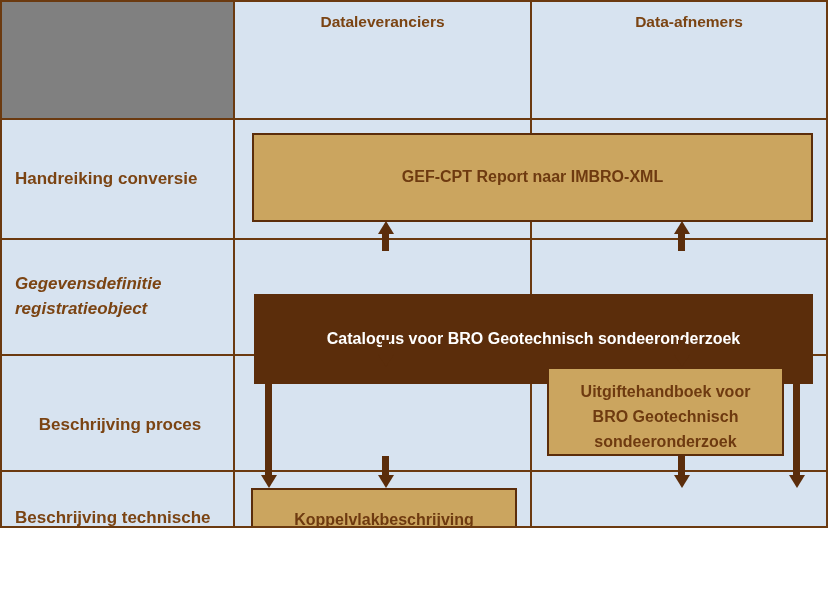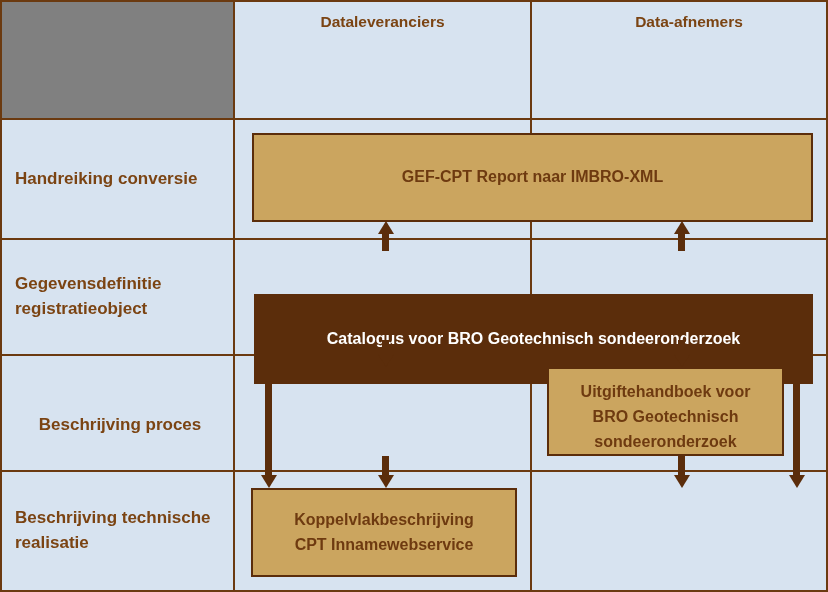--- a/index.html
+++ b/index.html
@@ -10,21 +10,21 @@
     --dark-fill:#5B2D0B;
     --arrow:#5B2D0B;
     --box-border:#5B2D0B;
     --label-text:#7B4413;
     --box-text:#6E3A10;
     --dark-box-text:#FFFFFF;
   }
   html,body{margin:0;padding:0;background:#fff;}
   #diagram{
     position:relative;
-    width:828px;height:592px;
+    width:828px;height:528px;
     box-sizing:border-box;
     background:var(--background);
     border:2px solid var(--grid-line);
     font-family:"Liberation Sans", sans-serif;
     font-weight:bold;
     overflow:hidden;
   }
   .abs{position:absolute;}
   .gridline{background:var(--grid-line);}
   .corner{background:var(--corner-gray);}
@@ -86,21 +86,21 @@
   <div class="abs colheader" style="left:233px;top:0;width:295px;height:116px;">
     <span>Dataleveranciers</span>
   </div>
   <div class="abs colheader" style="left:530px;top:0;width:294px;height:116px;padding-left:20px;">
     <span>Data-afnemers</span>
   </div>
 
   <div class="abs rowlabel" style="left:0;top:118px;width:231px;height:118px;">
     <span>Handreiking conversie</span>
   </div>
-  <div class="abs rowlabel" style="left:0;top:238px;width:231px;height:114px;">
+  <div class="abs rowlabel" style="left:0;top:238px;width:231px;height:114px;font-style:italic;">
     <span>Gegevensdefinitie registratieobject</span>
   </div>
   <div class="abs rowlabel" style="left:0;top:366px;width:231px;height:114px;justify-content:center;">
     <span>Beschrijving proces</span>
   </div>
   <div class="abs rowlabel" style="left:0;top:470px;width:231px;height:118px;">
     <span>Beschrijving technische realisatie</span>
   </div>
 
   <div class="abs box" style="left:250px;top:131px;width:561px;height:89px;">

